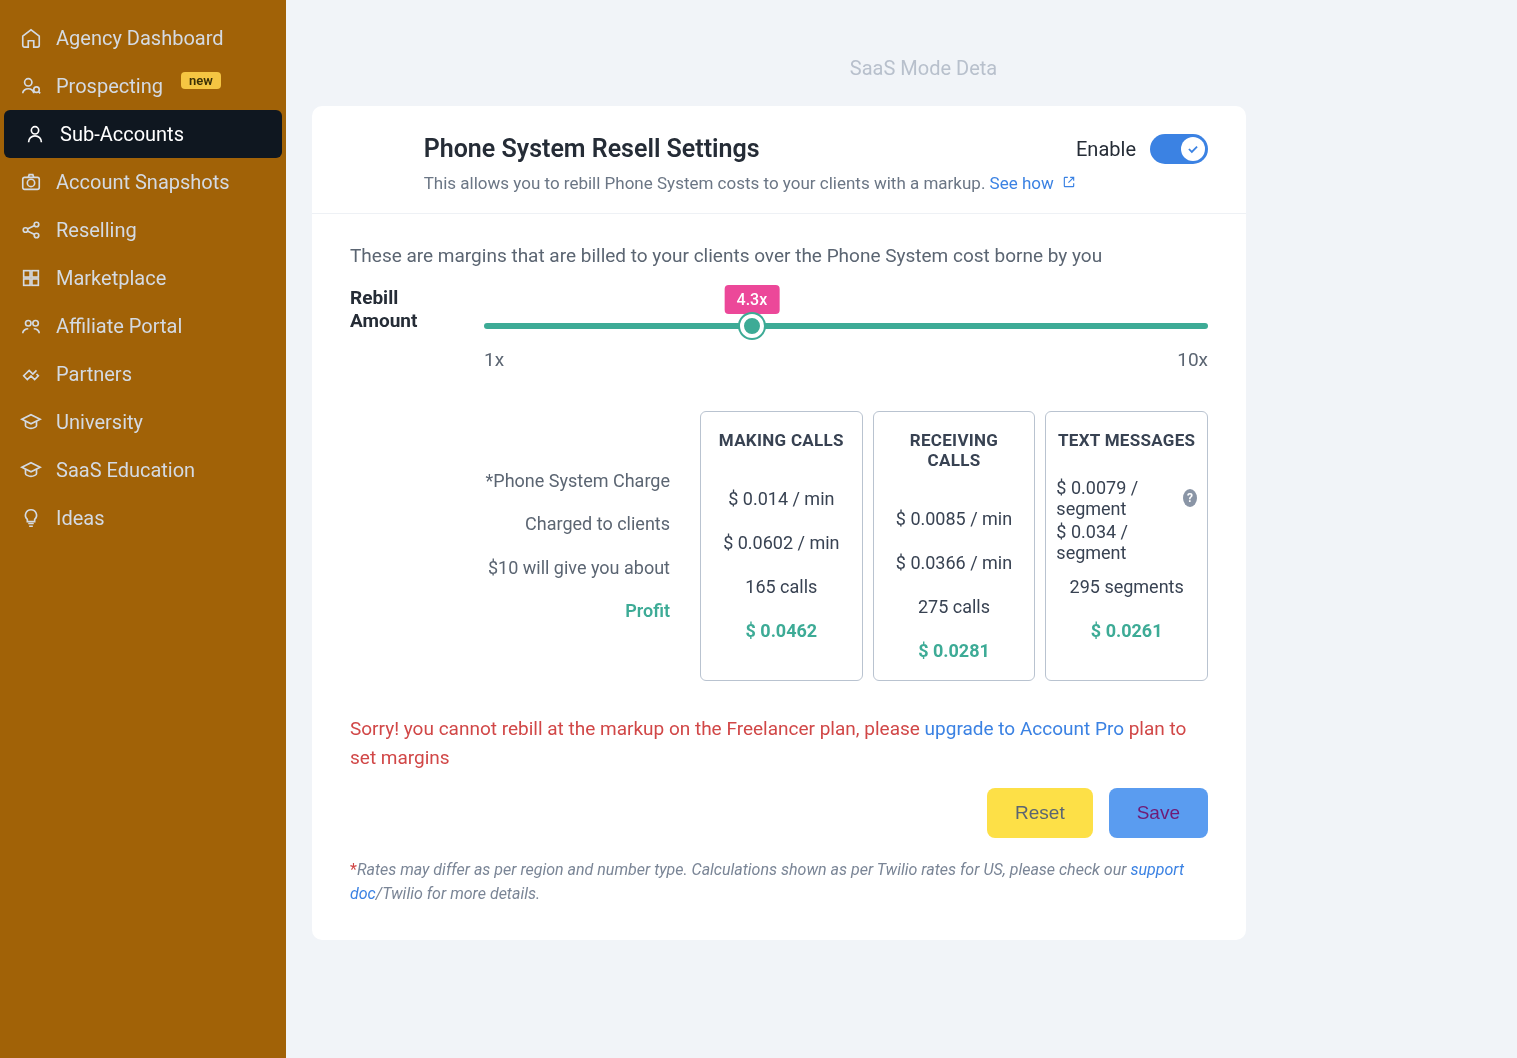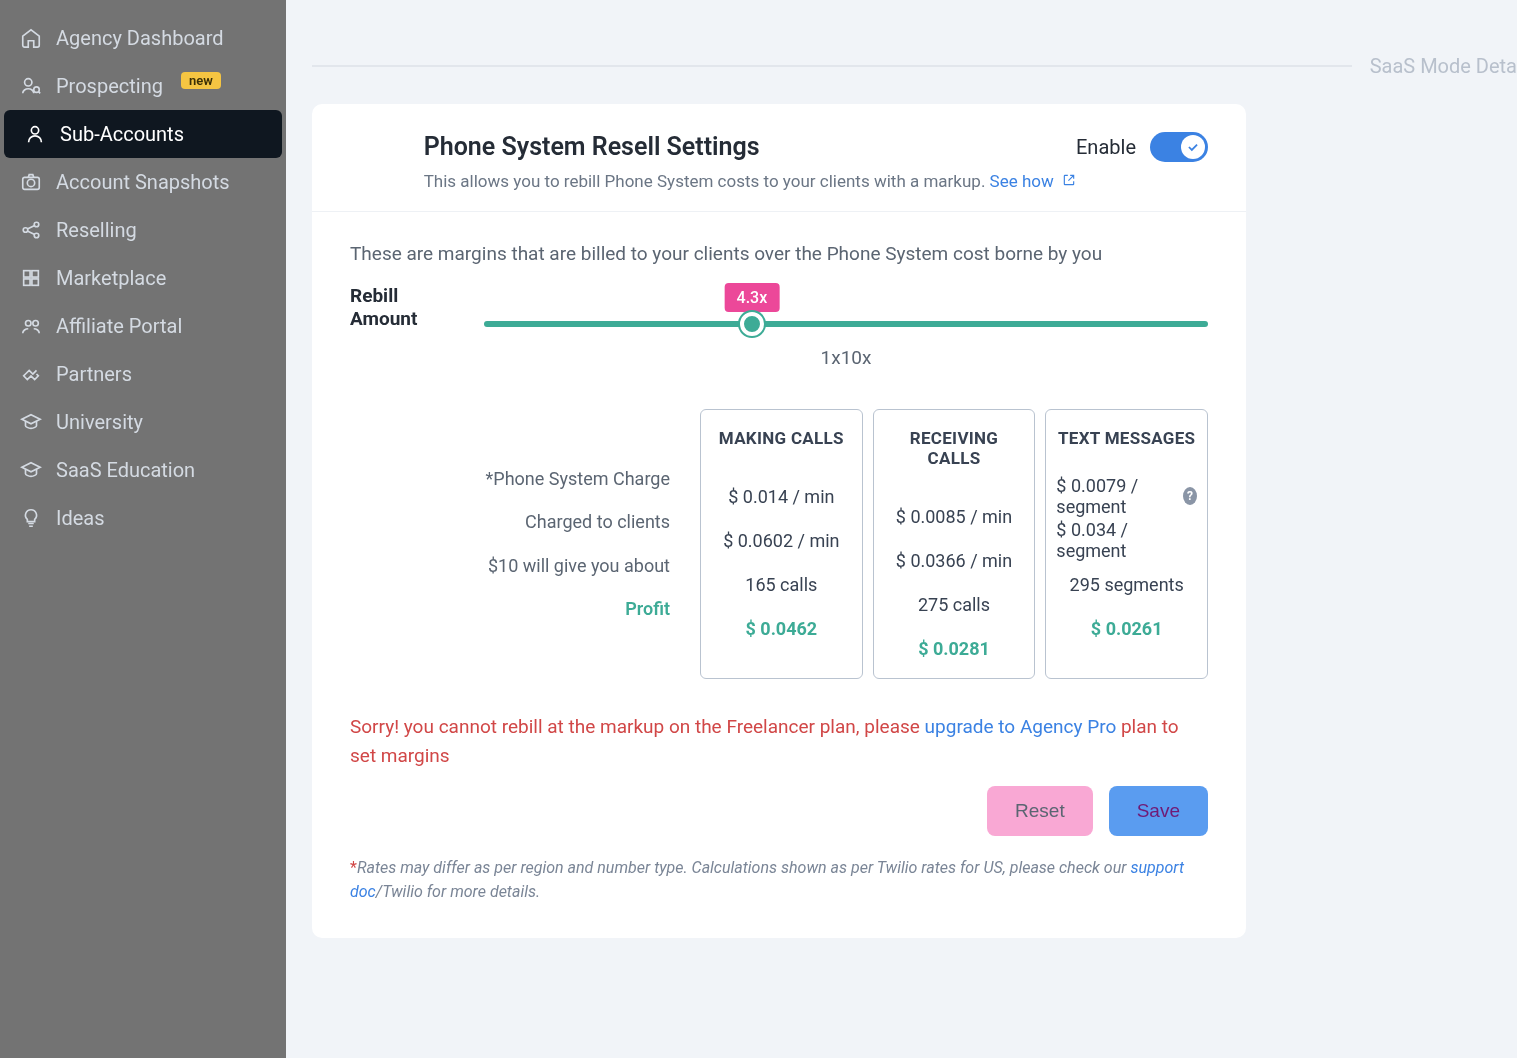--- a/index.html
+++ b/index.html
@@ -2,21 +2,21 @@
 <html><head>
 <meta charset="utf-8">
 <style>
 * { margin: 0; padding: 0; box-sizing: border-box; }
 body { font-family: -apple-system, BlinkMacSystemFont, 'Segoe UI', Roboto, sans-serif; background: #f1f4f8; overflow-x: hidden; }
 
 .layout { display: flex; min-height: 100vh; }
 
 .sidebar {
   width: 286px;
-  background: #737373;
+  background: #a16207;
   color: #e8edf2;
   padding-top: 14px;
   flex-shrink: 0;
 }
 .sidebar-item {
   display: flex;
   align-items: center;
   gap: 14px;
   padding: 12px 20px;
   font-size: 20px;
@@ -34,21 +34,21 @@
   font-weight: 600;
   padding: 1px 8px;
   border-radius: 4px;
   margin-left: 4px;
   position: relative;
   top: -6px;
 }
 
 .main { flex: 1; padding: 0 0 40px 26px; position: relative; }
 
-.section-divider-row { display: flex; align-items: center; margin: 54px 0 26px 0; }
+.section-divider-row { display: flex; align-items: center; margin: 54px 0 26px 0; flex-direction: column; }
 .section-divider-line { flex: 1; border-top: 2px solid #e2e6ec; }
 .section-divider-label { color: #b8c0cc; font-size: 20px; padding-left: 18px; white-space: nowrap; }
 
 .card {
   background: #fff;
   border-radius: 10px;
   max-width: 934px;
   padding: 0;
 }
 .card-header {
@@ -84,21 +84,21 @@
   height: 6px; background: #3dab96; border-radius: 4px; position: relative;
 }
 .slider-thumb {
   width: 24px; height: 24px; background: #3dab96; border: 4px solid #fff; box-shadow: 0 0 0 2px #3dab96;
   border-radius: 50%; position: absolute; top: 50%; transform: translate(-50%, -50%);
 }
 .slider-tooltip {
   position: absolute; top: -4px; transform: translateX(-50%);
   background: #ec4899; color: #fff; padding: 5px 12px; border-radius: 4px; font-size: 16px; font-weight: 500;
 }
-.slider-ticks { display: flex; justify-content: center; margin-top: 16px; font-size: 19px; color: #5b6572; }
+.slider-ticks { display: flex; justify-content: space-between; margin-top: 16px; font-size: 19px; color: #5b6572; }
 .slider-ticks-col { margin-left: 134px; }
 
 .pricing-grid {
   display: flex;
   margin-top: 40px;
   gap: 10px;
 }
 .row-labels {
   display: flex;
   flex-direction: column;
@@ -131,21 +131,21 @@
   margin-left: 6px;
 }
 
 .warning-msg { margin-top: 34px; font-size: 19px; color: #d14747; line-height: 1.5; }
 .warning-msg .link-inline { color: #3b82e3; }
 
 .actions { display: flex; justify-content: flex-end; gap: 16px; margin-top: 16px; }
 .btn {
   padding: 14px 28px; border-radius: 8px; font-size: 19px; font-weight: 500; border: none; cursor: pointer;
 }
-.btn-reset { background: #f9a8d4; color: #5b6572; }
+.btn-reset { background: #fde047; color: #5b6572; }
 .btn-save { background: #5a9cf0; color: #701a75; }
 
 .footnote { margin-top: 20px; font-size: 16px; color: #7a8596; font-style: italic; line-height: 1.5; }
 .footnote .ast { color: #d14747; font-style: normal; }
 </style>
 </head>
 <body>
 
 <div class="layout">
 
@@ -339,21 +339,21 @@
               <span>$ 0.0079 / segment</span>
               <span class="help-icon">?</span>
             </div>
             <div class="price-cell">$ 0.034 / segment</div>
             <div class="price-cell">295 segments</div>
             <div class="price-cell profit">$ 0.0261</div>
           </div>
         </div>
 
         <div class="warning-msg">
-          <span>Sorry! you cannot rebill at the markup on the Freelancer plan, please </span><a class="link-inline">upgrade to Agency Pro</a><span> plan to set margins</span>
+          <span>Sorry! you cannot rebill at the markup on the Freelancer plan, please </span><a class="link-inline">upgrade to Account Pro</a><span> plan to set margins</span>
         </div>
 
         <div class="actions">
           <button class="btn btn-reset">Reset</button>
           <button class="btn btn-save">Save</button>
         </div>
 
         <div class="footnote">
           <span class="ast">*</span><span>Rates may differ as per region and number type. Calculations shown as per Twilio rates for US, please check our </span><a class="link-inline" style="font-style:italic">support doc</a><span>/Twilio for more details.</span>
         </div>

